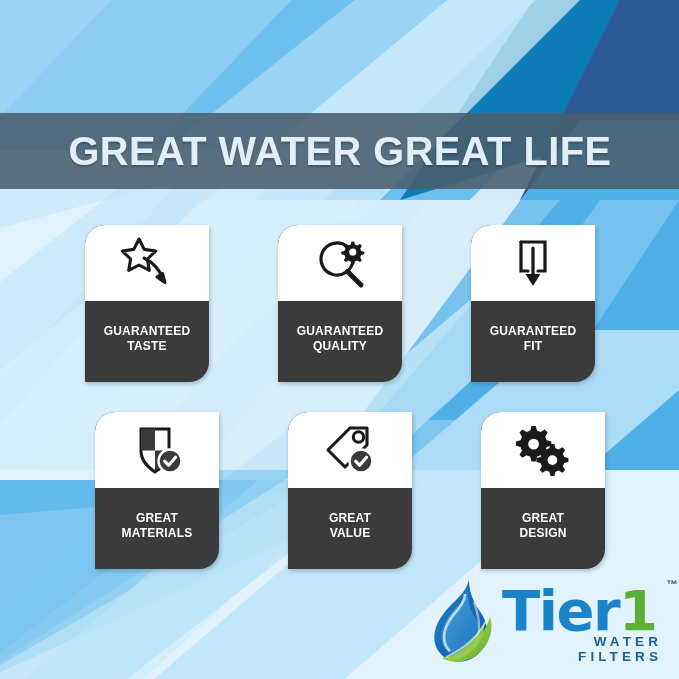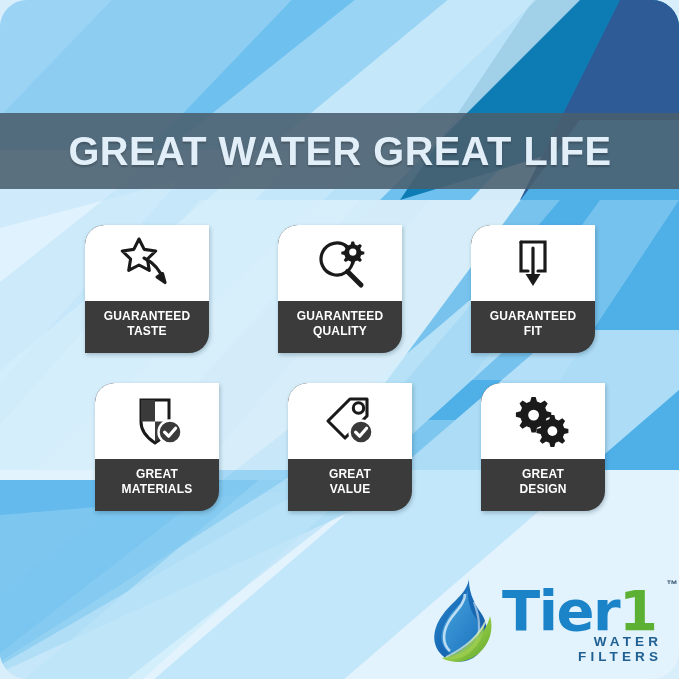--- a/index.html
+++ b/index.html
@@ -8,21 +8,20 @@
     font-family:"Liberation Sans", sans-serif;
     background:#d8eefb;
     overflow:hidden;
     position:relative;
   }
 
   #stage {
     position:absolute; inset:0;
     width:679px; height:679px;
     overflow:hidden;
-    border-radius:27px;
   }
 
   
   .bg-base { position:absolute; inset:0; background:#d4ecfa; }
   .bg-svg  { position:absolute; inset:0; }
 
   
   #banner {
     position:absolute;
     left:0; top:113px;
@@ -50,21 +49,21 @@
     z-index:4;
   }
   .tile-row {
     display:flex;
     justify-content:center;
     gap:69px;
   }
   .tile-row + .tile-row { margin-top:30px;padding-left:21px; }
 
   .tile {
-    width:124px; height:128px;
+    width:124px; height:157px;
     background:#3b3b3b;
     border-radius:20px 0 20px 0;
     box-shadow:1px 2px 4px rgba(20,50,70,0.28);
     display:flex;
     flex-direction:column;
     overflow:hidden;
     position:relative;
   }
   .tile-art {
     height:76px;

